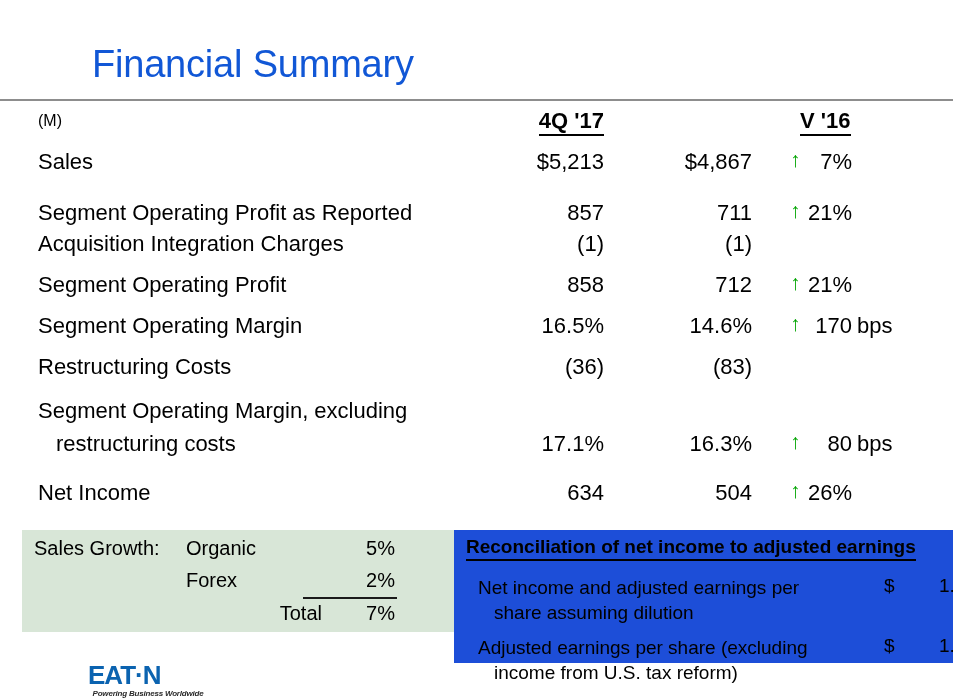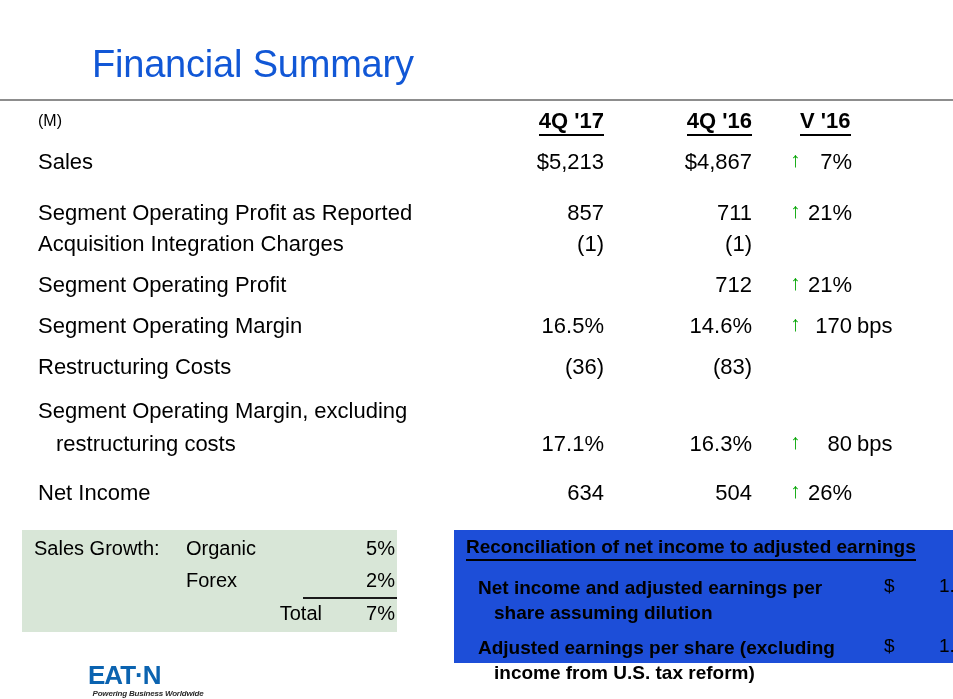--- a/index.html
+++ b/index.html
@@ -110,21 +110,21 @@
     text-align: right;
     margin-left: 2px;
   }
   .vunit { margin-left: 5px; }
 
   
   #sales-growth-box {
     position: absolute;
     left: 22px;
     top: 530px;
-    width: 375px;
+    width: 432px;
     height: 102px;
     background: #d8e6d7;
   }
   #sg-title {
     position: absolute;
     left: 12px;
     top: 7px;
     font-size: 20px;
     white-space: nowrap;
   }
@@ -188,21 +188,20 @@
     left: 0;
     width: 535px;
   }
   .recon-text {
     position: absolute;
     left: 24px;
     top: 0;
     width: 390px;
     font-size: 19px;
     line-height: 25px;
-    font-weight: bold;
   }
   .recon-text .l2 { display: block; padding-left: 16px; }
   .recon-cur {
     position: absolute;
     left: 430px;
     top: 0;
     font-size: 19px;
   }
   .recon-amt {
     position: absolute;
@@ -245,21 +244,20 @@
 <body>
 
 <div id="slide-title">Financial Summary</div>
 <div id="title-rule"></div>
 
 <div id="fin-table">
 
   <div class="frow fhdr" style="top:0px;">
     <div class="flabel small">(M)</div>
     <div class="fcol1"><span class="hdr-underline">4Q '17</span></div>
-    <div class="fcol2"><span class="hdr-underline">4Q '16</span></div>
     <div class="fcolv hdrv"><span class="hdr-underline">V '16</span></div>
   </div>
 
   <div class="frow" style="top:41px;padding-left:24px;">
     <div class="flabel">Sales</div>
     <div class="fcol1">$5,213</div>
     <div class="fcol2">$4,867</div>
     <div class="fcolv">
       <span class="arrow">↑</span><span class="vval">7%</span><span class="vunit"></span>
     </div>
@@ -276,20 +274,21 @@
 
   <div class="frow" style="top:123px;">
     <div class="flabel">Acquisition Integration Charges</div>
     <div class="fcol1">(1)</div>
     <div class="fcol2">(1)</div>
     <div class="fcolv"></div>
   </div>
 
   <div class="frow" style="top:164px;">
     <div class="flabel">Segment Operating Profit</div>
+    <div class="fcol1">858</div>
     <div class="fcol2">712</div>
     <div class="fcolv">
       <span class="arrow">↑</span><span class="vval">21%</span><span class="vunit"></span>
     </div>
   </div>
 
   <div class="frow" style="top:205px;">
     <div class="flabel">Segment Operating Margin</div>
     <div class="fcol1">16.5%</div>
     <div class="fcol2">14.6%</div>

